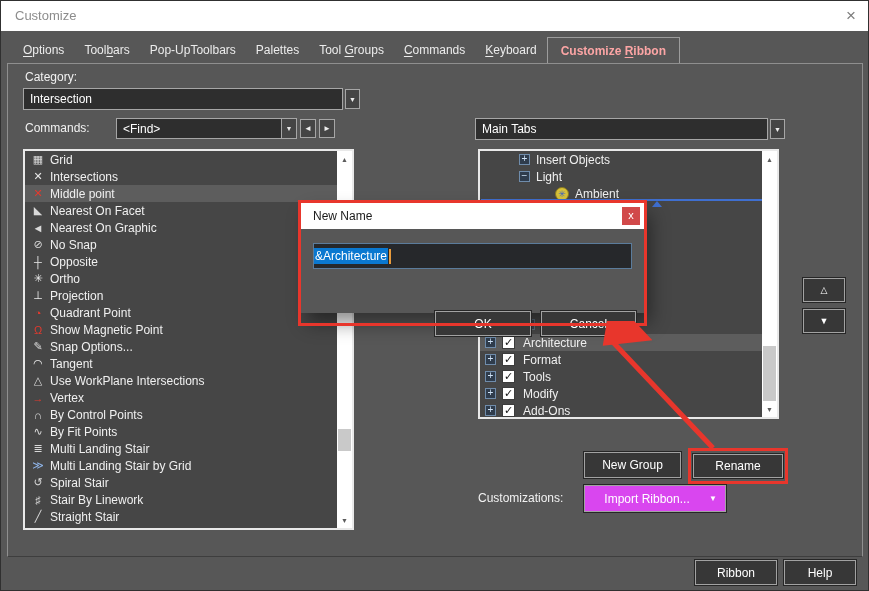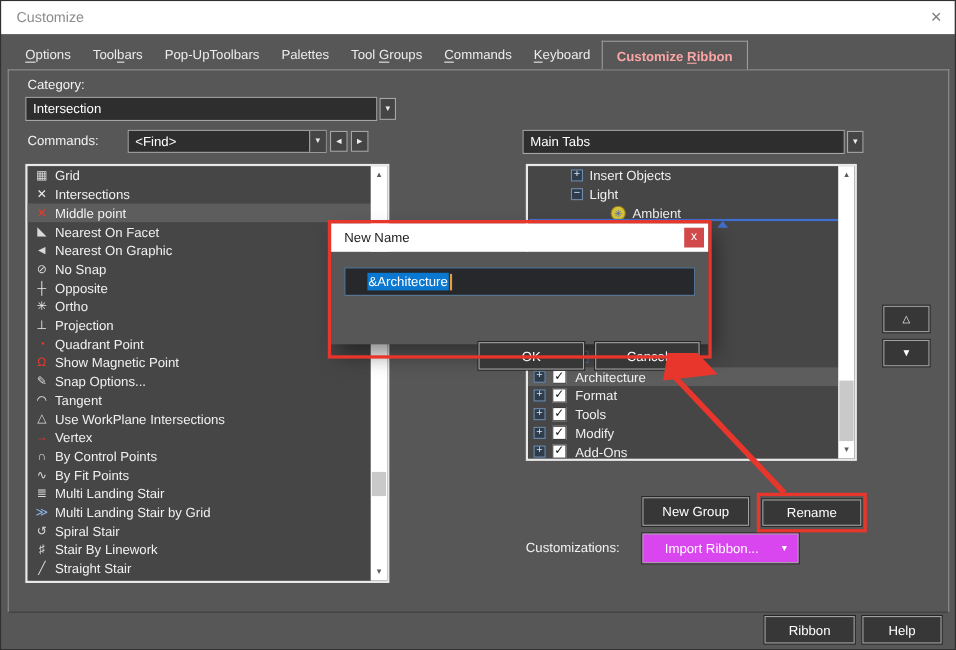--- a/index.html
+++ b/index.html
@@ -52,21 +52,21 @@
   .redbox{position:absolute;border:3px solid var(--annotation-red);pointer-events:none;}
   
   .dlg{position:absolute;left:300px;top:202px;width:343px;height:110px;z-index:50;
        box-shadow:6px 10px 18px rgba(0,0,0,0.45);}
   .dlg .cap{position:absolute;left:0;top:0;width:100%;height:26px;background:#ffffff;}
   .dlg .cap .t{position:absolute;left:12px;top:6px;font-size:12px;color:#1a1a1a;}
   .dlg .cap .x{position:absolute;right:4px;top:4px;width:18px;height:18px;background:#d1494a;color:#fff;
                font-size:11px;line-height:17px;text-align:center;}
   .dlg .bodyp{position:absolute;left:0;top:26px;width:100%;height:84px;background:#575757;}
   .dlg .inp{position:absolute;left:12px;top:14px;width:319px;height:26px;background:#26282b;
-            border:1px solid #5b7c9c;display:flex;align-items:center;padding-left:20px;}
+            border:1px solid #5b7c9c;display:flex;align-items:center;padding-left:0;}
   .dlg .inp .selx{background:var(--selection-blue);color:#fff;font-size:12px;padding:1px 1px;}
   .dlg .inp .caret{display:inline-block;width:2px;height:15px;background:#e89b3c;margin-left:1px;}
   .insline{position:absolute;height:2px;background:var(--insert-line-blue);}
   .inscaret{position:absolute;width:0;height:0;border-left:5px solid transparent;border-right:5px solid transparent;
             border-bottom:6px solid var(--insert-line-blue);}
   .dim{opacity:.5;}
 </style>
 </head>
 <body>
 

